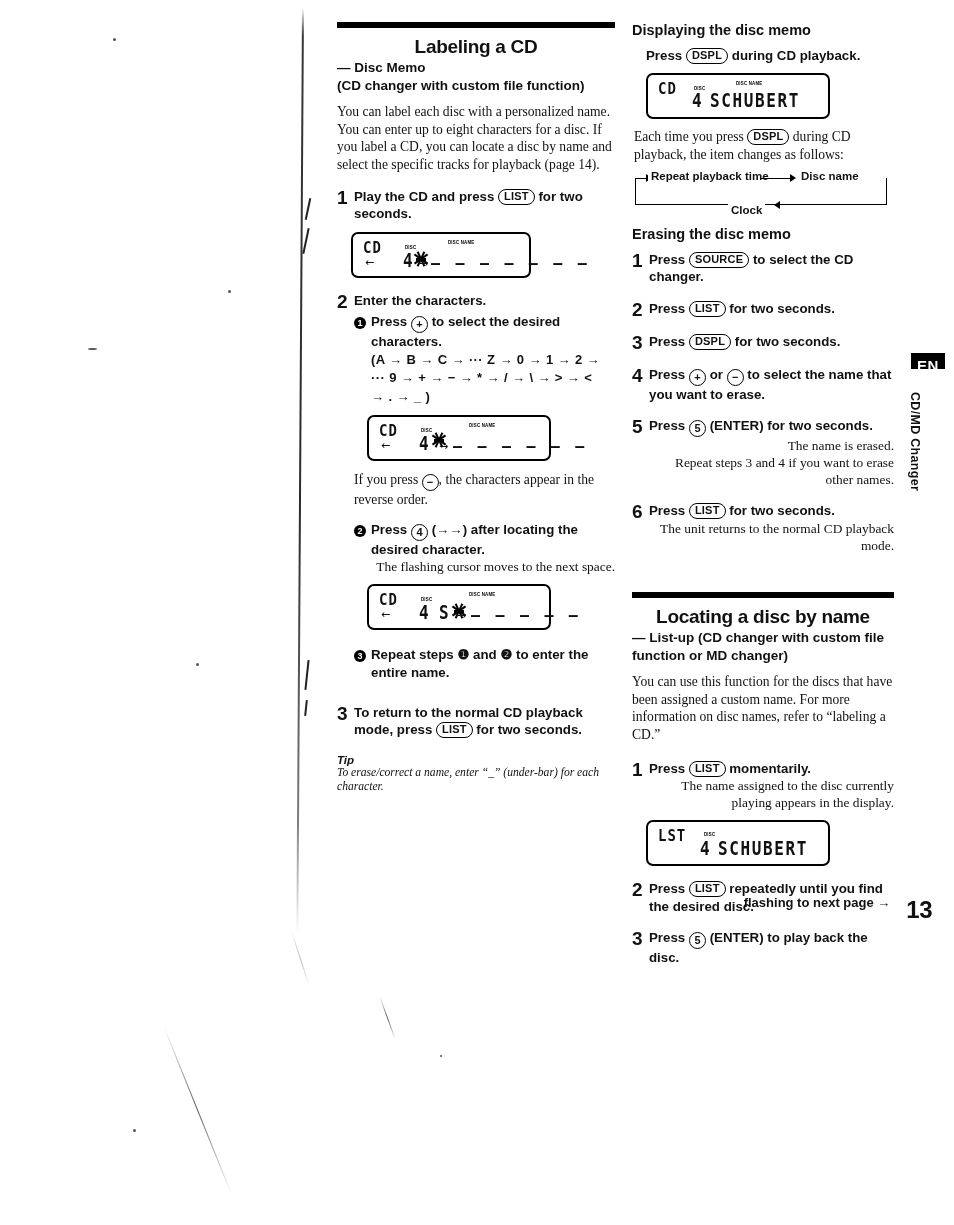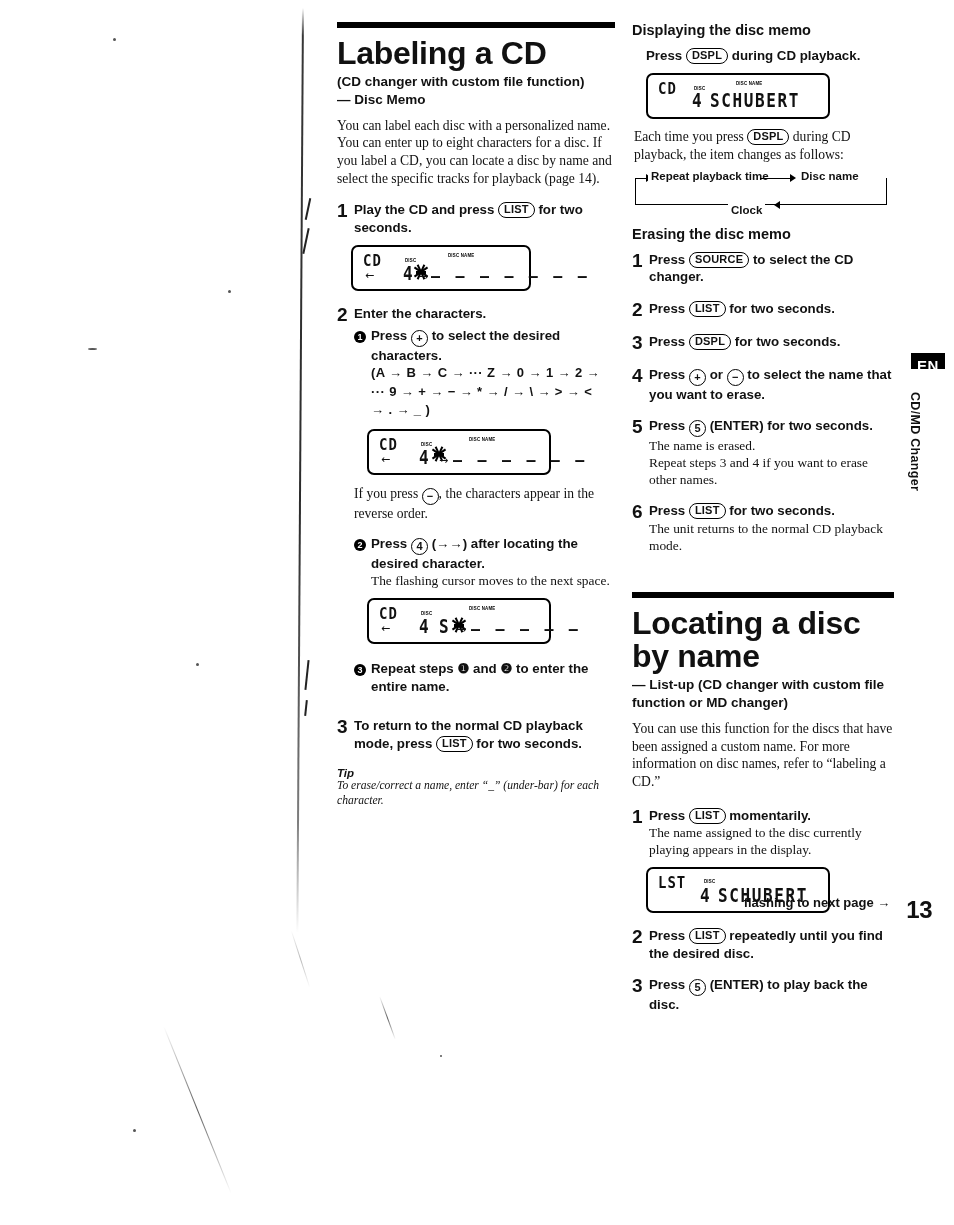--- a/index.html
+++ b/index.html
@@ -60,25 +60,26 @@
   .col-right { left: 632px; width: 262px; }
 
   
   .rule {
     height: 6px;
     background: #000;
     margin-bottom: 9px;
   }
   h1 {
     font-family: "Liberation Sans", sans-serif;
-    font-size: 32px;
+    font-size: 19px;
     font-weight: bold;
     margin: 0 0 2px 0;
     letter-spacing: -0.3px;
     line-height: 1.05;
+    text-align: center;
   }
   .subtitle {
     font-family: "Liberation Sans", sans-serif;
     font-size: 13.5px;
     font-weight: bold;
     line-height: 1.26;
     margin: 0 0 1px 0;
   }
   h2 {
     font-family: "Liberation Sans", sans-serif;
@@ -116,20 +117,21 @@
   .step-title {
     font-family: "Liberation Sans", sans-serif;
     font-size: 13.3px;
     font-weight: bold;
     line-height: 1.32;
   }
   .step-note {
     font-family: "Liberation Serif", serif;
     font-size: 13.4px;
     line-height: 1.27;
+    text-align: right;
   }
 
   
   .substep {
     display: flex;
     margin-top: 4px;
   }
   .sub-bullet {
     flex: 0 0 17px;
     font-size: 12px;
@@ -373,22 +375,22 @@
 <div class="speck" style="left:133px;top:1129px;width:3px;height:3px;"></div>
 <div class="speck" style="left:440px;top:1055px;width:2px;height:2px;"></div>
 <div class="diag-artifact" style="left:197px;top:1020px;height:180px;transform:rotate(-22deg);"></div>
 <div class="diag-artifact" style="left:387px;top:995px;height:46px;transform:rotate(-20deg);"></div>
 <div class="diag-artifact" style="left:300px;top:929px;height:60px;transform:rotate(-18deg);opacity:.45;"></div>
 
 <div class="col col-left">
 
   <div class="rule"></div>
   <h1>Labeling a CD</h1>
+  <div class="subtitle">— Disc Memo</div>
   <div class="subtitle">(CD changer with custom file function)</div>
-  <div class="subtitle">— Disc Memo</div>
 
   <p class="body">You can label each disc with a personalized name. You can enter up to eight characters for a disc. If you label a CD, you can locate a disc by name and select the specific tracks for playback (page 14).</p>
 
   <div class="step">
     <div class="step-num">1</div>
     <div class="step-body">
       <div class="step-title">
         <span>Play the CD and press </span><span class="key">LIST</span><span> for two seconds.</span>
       </div>
     </div>

